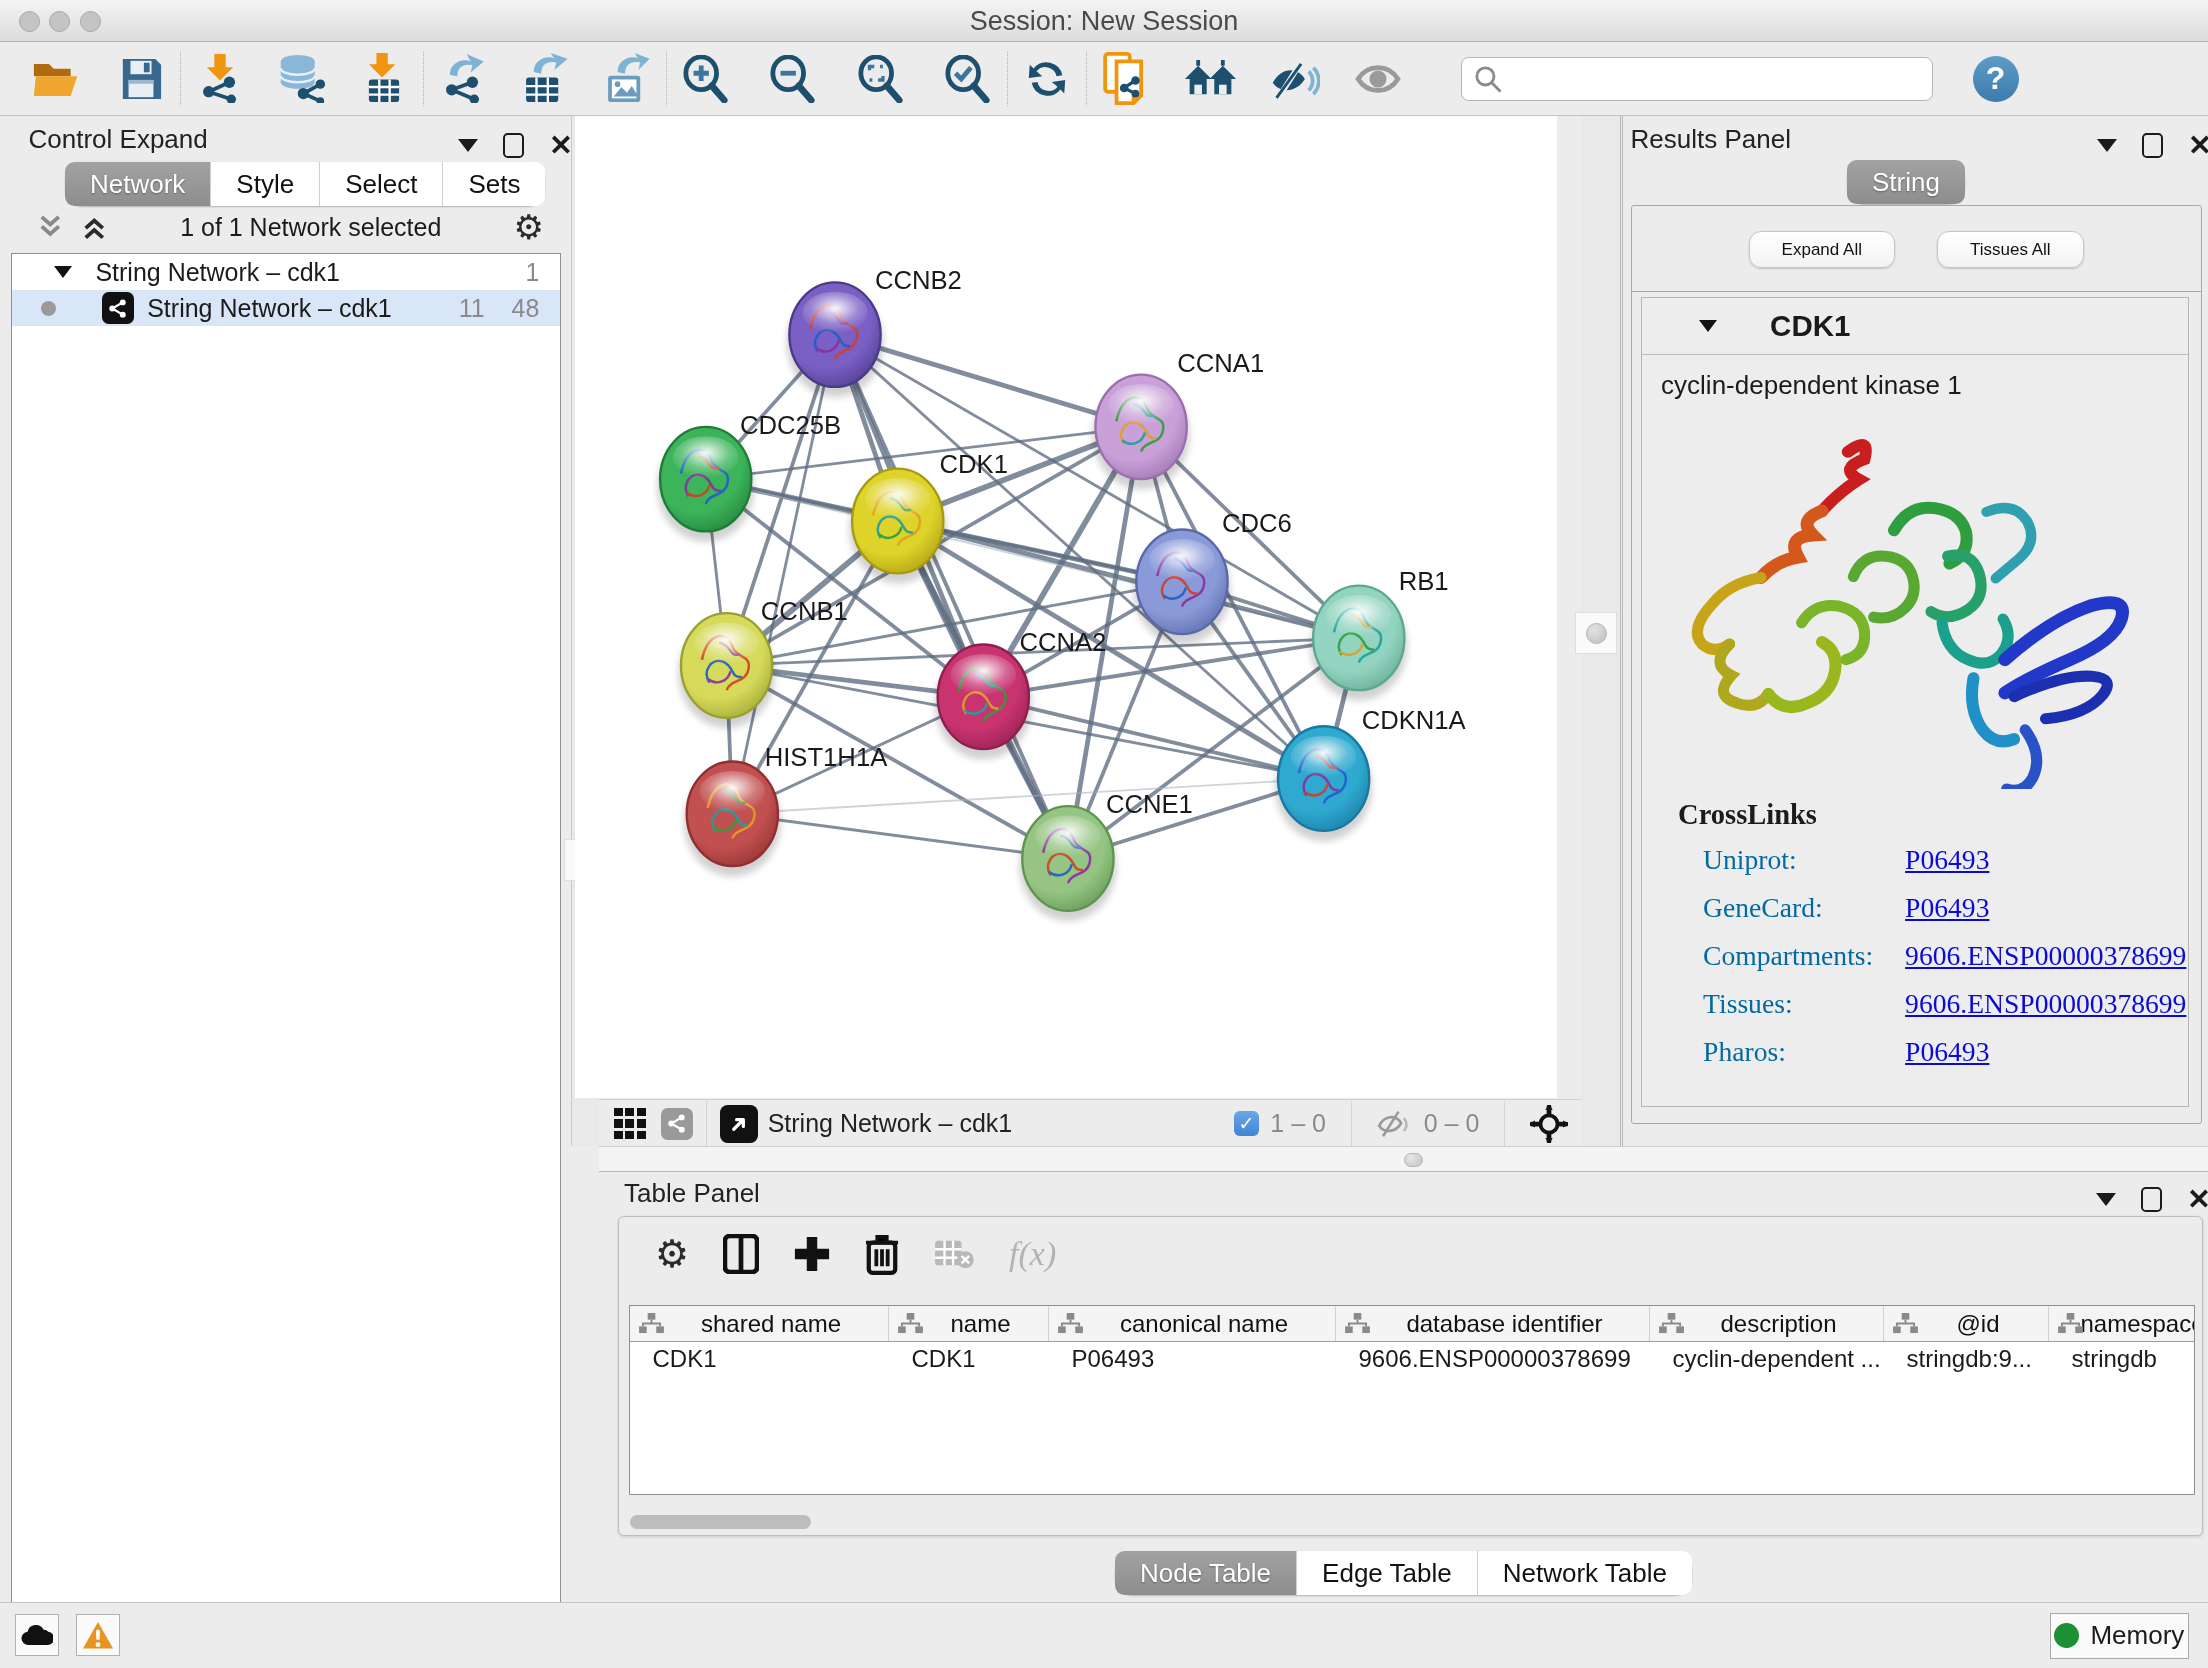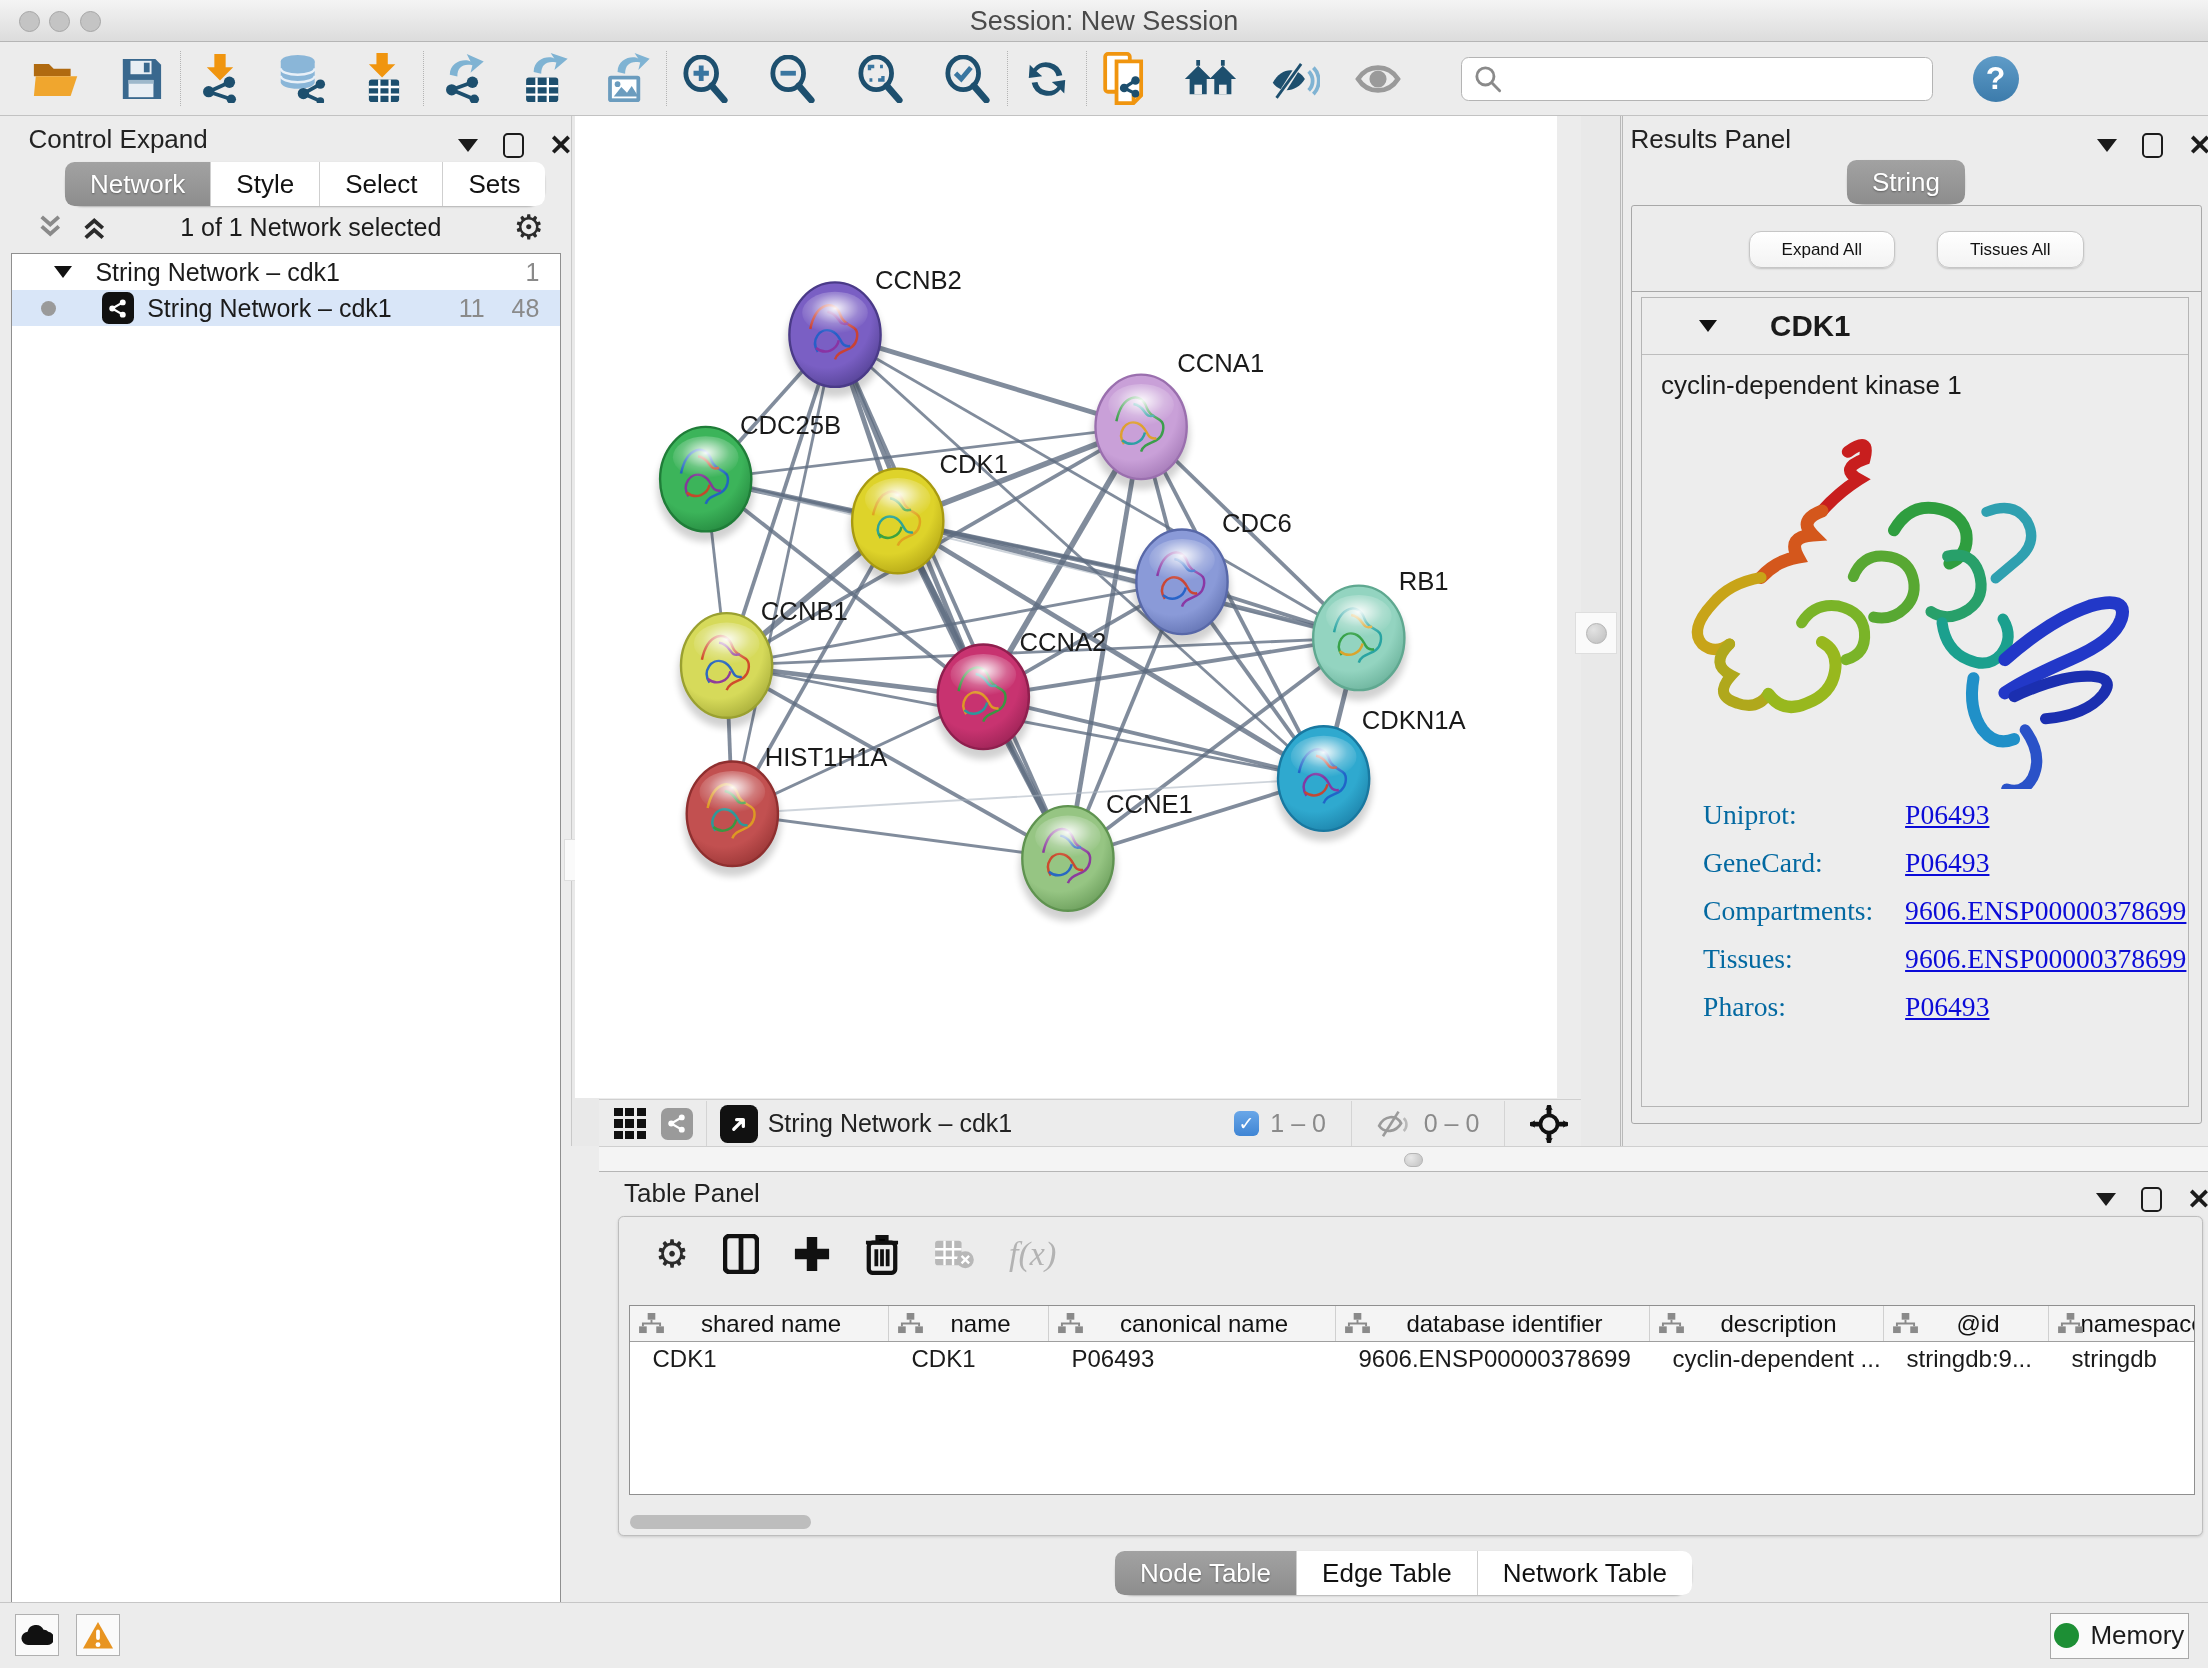--- a/index.html
+++ b/index.html
@@ -774,20 +774,21 @@
             <path d="M318 168 q26 -6 34 18 q8 26 -12 40 q-22 14 -40 2" stroke="#28a06a" stroke-width="12"></path>
             <path d="M312 240 q4 30 28 40 q22 10 36 -6 q14 -18 2 -38" stroke="#1ba08e" stroke-width="12"></path>
             <path d="M346 300 q-6 34 10 56 q14 18 34 10" stroke="#2090c8" stroke-width="13"></path>
             <path d="M360 120 q30 -12 44 10 q12 22 -8 40 l-26 22" stroke="#2fa0b0" stroke-width="11"></path>
             <path d="M380 280 q50 -44 92 -58 q42 -12 34 14 q-8 24 -56 44 q-46 20 -70 36" stroke="#2238c8" stroke-width="14"></path>
             <path d="M390 320 q52 -24 84 -22 q26 2 12 20 q-18 22 -62 26" stroke="#1b2fb0" stroke-width="12"></path>
             <path d="M402 356 q20 28 8 52 q-10 18 -28 12" stroke="#2a52c8" stroke-width="12"></path>
           </g>
         </svg>
         <div class="crosslinks">
+          <div class="cl-head">CrossLinks</div>
           <div id="crosslink-rows">
               <div class="cl-row">
                 <span class="cl-label">Uniprot:</span>
                 <span class="cl-link">P06493</span>
               </div>
               <div class="cl-row">
                 <span class="cl-label">GeneCard:</span>
                 <span class="cl-link">P06493</span>
               </div>
               <div class="cl-row">

